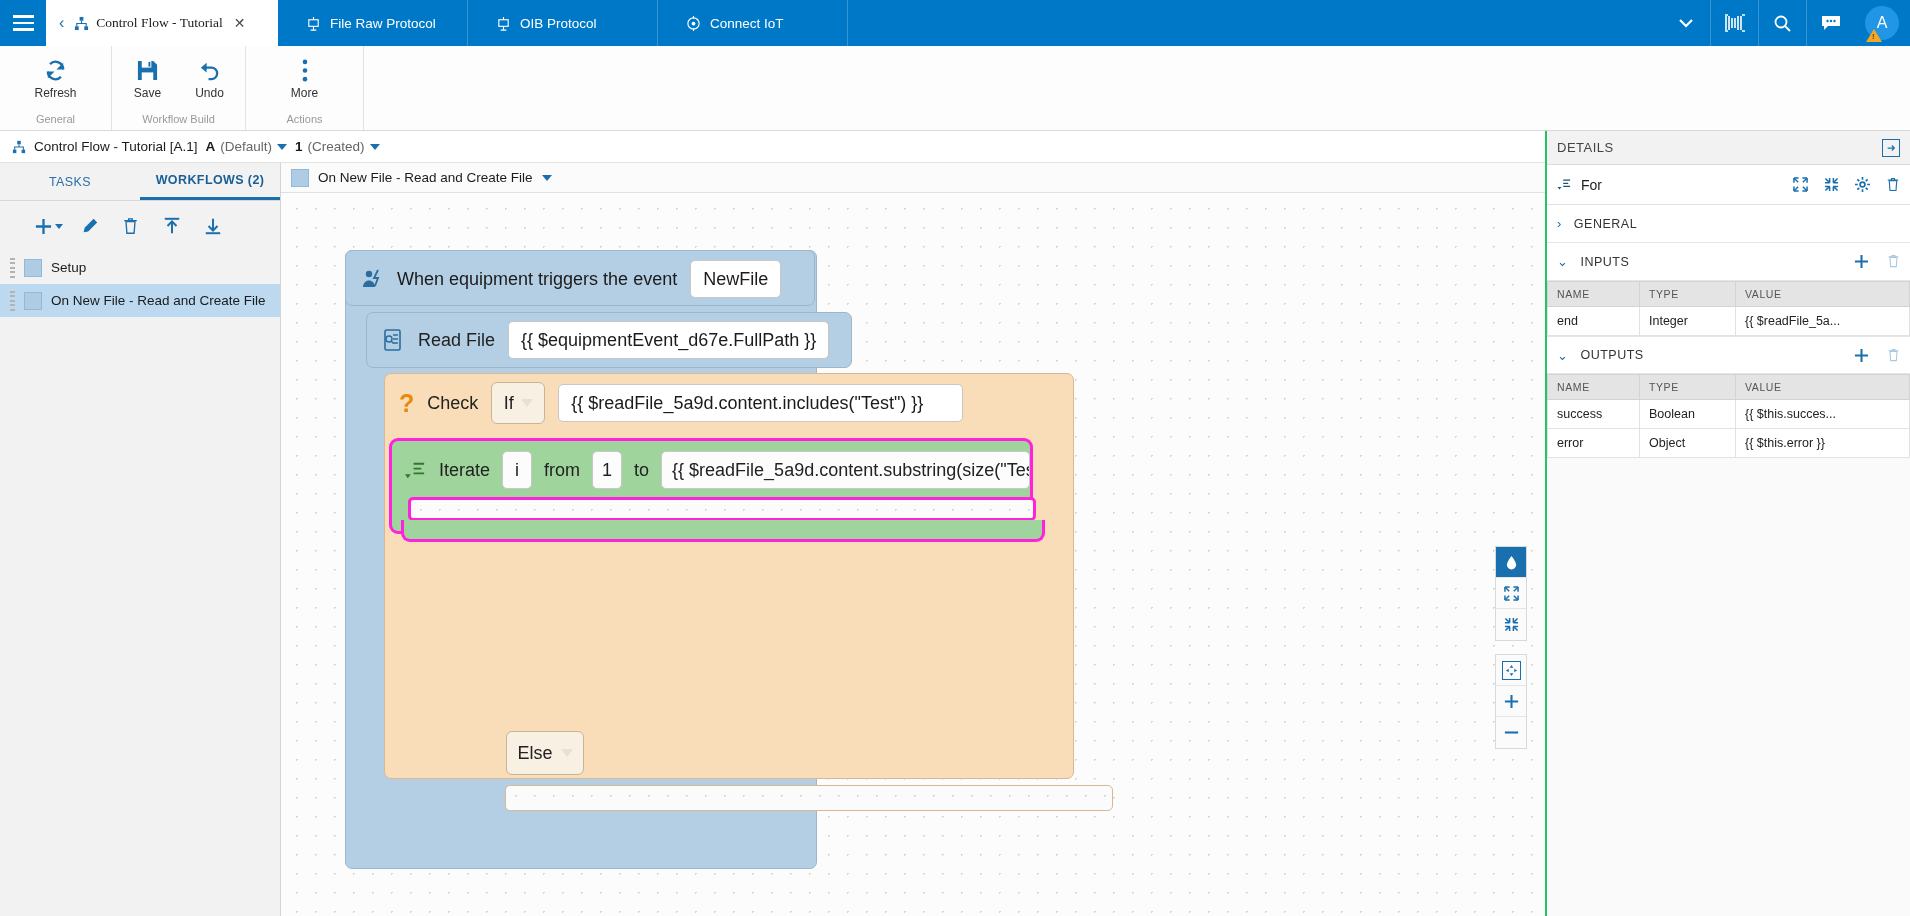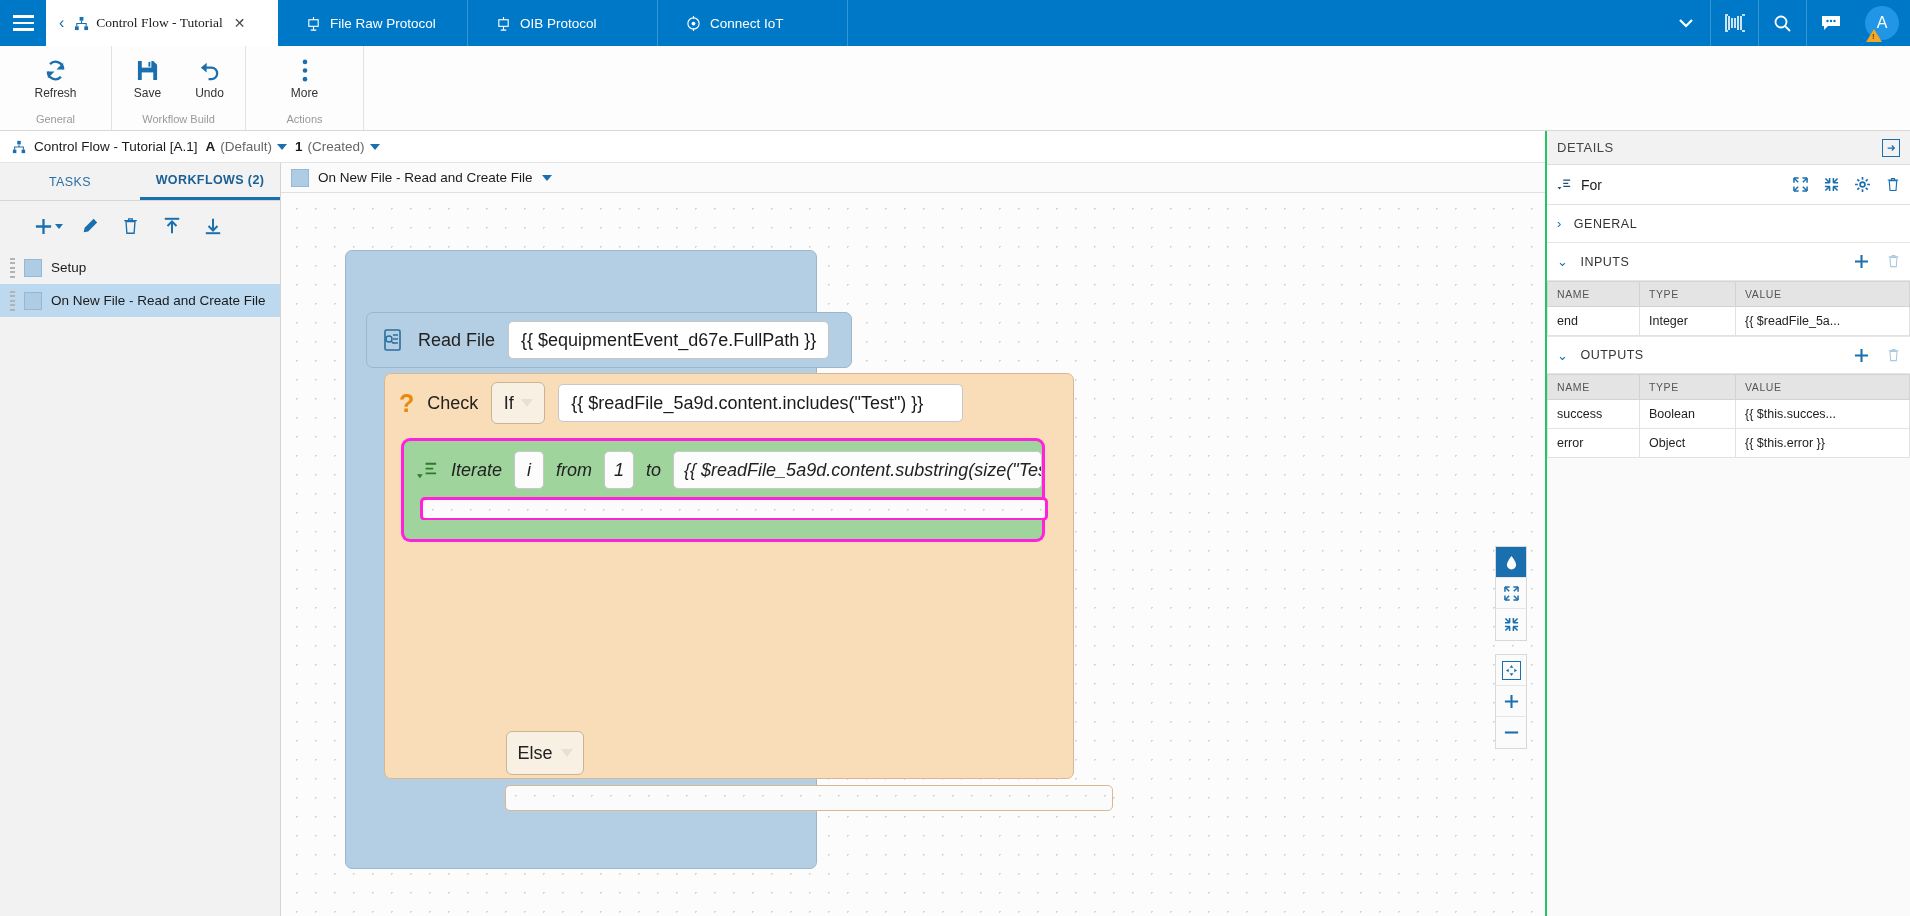--- a/index.html
+++ b/index.html
@@ -194,22 +194,22 @@
   }
   .qmark { color: #e8890c; font-size: 25px; font-weight: bold; }
   .dd {
     background: #f8f0e3; border: 1px solid #c9b494; border-radius: 6px; height: 42px;
     min-width: 54px; display: flex; align-items: center; justify-content: center;
     gap: 7px; padding: 0 9px; font-size: 18px; cursor: pointer;
   }
   .dd .tri { width: 0; height: 0; border-left: 6px solid transparent;
              border-right: 6px solid transparent; border-top: 8px solid #e9e0cf; }
   .blk-for {
-    position: absolute; left: 120px; top: 245px; width: 644px; height: 96px;
-    background: #9fd49c; border: 3px solid #ff22dd; border-radius: 9px; font-style: italic;
+    position: absolute; left: 108px; top: 245px; width: 644px; height: 96px;
+    background: #9fd49c; border: 3px solid #ff22dd; border-radius: 9px;
   }
   .for-row {
     display: flex; align-items: center; gap: 12px; height: 58px; padding-left: 12px;
   }
   .for-row .lbl { font-size: 18px; }
   .for-field {
     background: #fcfcfc; border: 1px solid #c7c7c7; border-radius: 5px;
     height: 38px; display: flex; align-items: center; justify-content: center;
     min-width: 30px; padding: 0 10px; font-size: 18px;
   }
@@ -539,20 +539,33 @@
   <div class="canvas-head">
     <span class="sb-chip"></span>
     <span class="name">On New File - Read and Create File</span>
     <span class="caret-d"></span>
   </div>
 
   <div class="canvas">
 
     <div class="blk-outer"></div>
 
+    <div class="blk-trigger" style="height:56px">
+      <div class="blk-trigger-row">
+        <span>
+          <svg width="24" height="24" viewBox="0 0 24 24">
+              <circle cx="9" cy="7" r="3.2" fill="#2a6d9e"></circle>
+              <path d="M3 20c0-4 3-6.5 6-6.5s6 2.5 6 6.5z" fill="#2a6d9e"></path>
+              <path d="M18 3l-4 8h4l-3 8" stroke="#2a6d9e" stroke-width="1.8" fill="none"></path>
+            </svg>
+        </span>
+        <span class="trigger-text">When equipment triggers the event</span>
+        <span class="field">NewFile</span>
+      </div>
+    </div>
 
     <div class="blk-read">
       <span>
         <svg width="24" height="24" viewBox="0 0 24 24">
             <rect x="4" y="2" width="15" height="20" rx="1.5" fill="none" stroke="#2a6d9e" stroke-width="1.6"></rect>
             <path d="M12 7h5M12 11h5M12 15h5" stroke="#2a6d9e" stroke-width="1.4"></path>
             <circle cx="8" cy="11" r="3" fill="none" stroke="#2a6d9e" stroke-width="1.4"></circle>
             <path d="M10 13l2.5 2.5" stroke="#2a6d9e" stroke-width="1.4"></path>
           </svg>
       </span>

